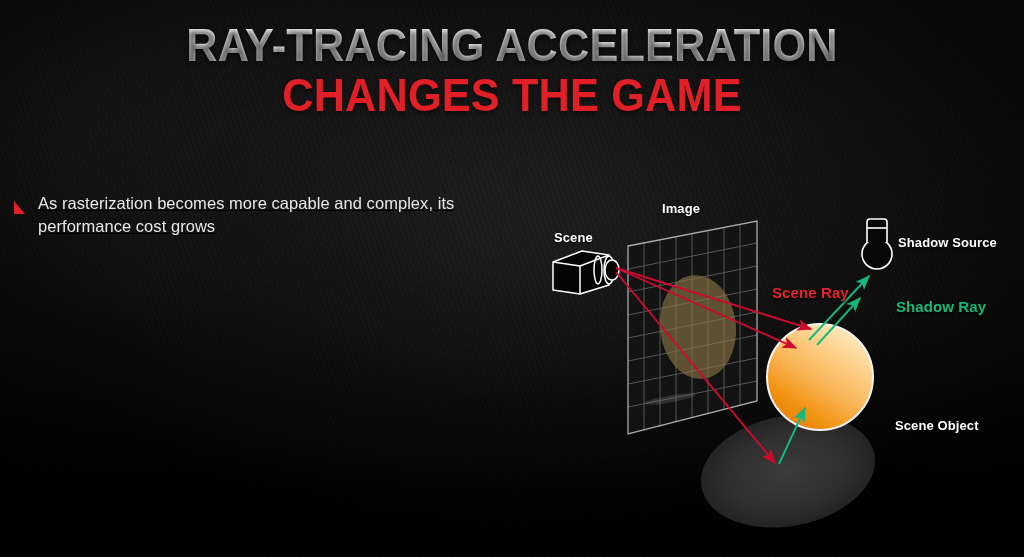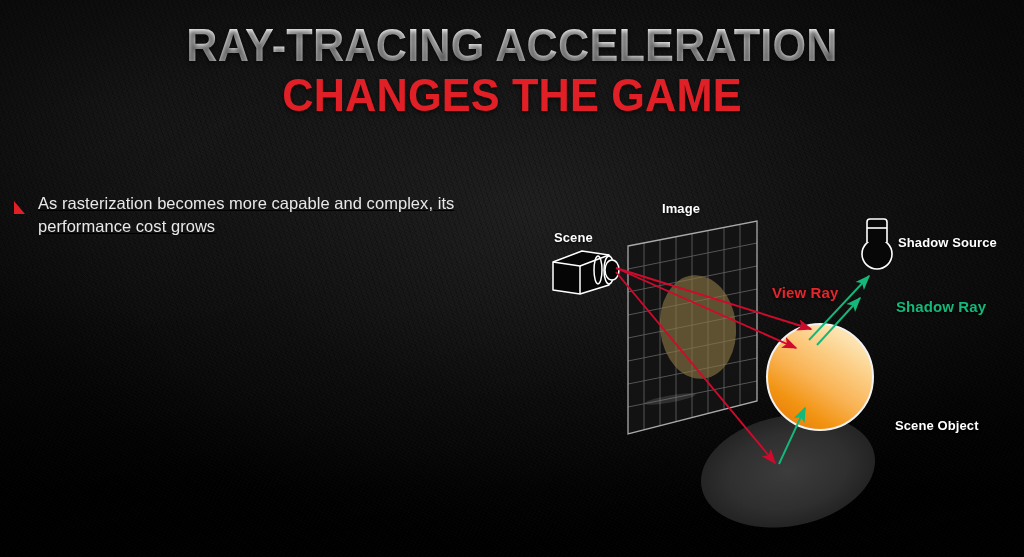--- a/index.html
+++ b/index.html
@@ -232,20 +232,20 @@
       <g stroke="#14b87a" stroke-width="1.9" fill="none">
         <line x1="289" y1="160" x2="349" y2="96" marker-end="url(#arrowGreen)"></line>
         <line x1="297" y1="165" x2="340" y2="118" marker-end="url(#arrowGreen)"></line>
         <line x1="259" y1="284" x2="285" y2="228" marker-end="url(#arrowGreen)"></line>
       </g>
     </svg>
 
     <span class="dlabel dlabel-white" style="left:34px; top:50px;">Scene</span>
     <span class="dlabel dlabel-white" style="left:142px; top:21px;">Image</span>
     <span class="dlabel dlabel-white" style="left:378px; top:55px;">Shadow Source</span>
-    <span class="dlabel dlabel-red" style="left:252px; top:104px;">View Ray</span>
+    <span class="dlabel dlabel-red" style="left:252px; top:104px;">Scene Ray</span>
     <span class="dlabel dlabel-green" style="left:376px; top:118px;">Shadow Ray</span>
     <span class="dlabel dlabel-white" style="left:375px; top:238px;">Scene Object</span>
   </div>
 
   <div id="grain"></div>
   <div id="vignette"></div>
 </div>
 
 </body></html>

